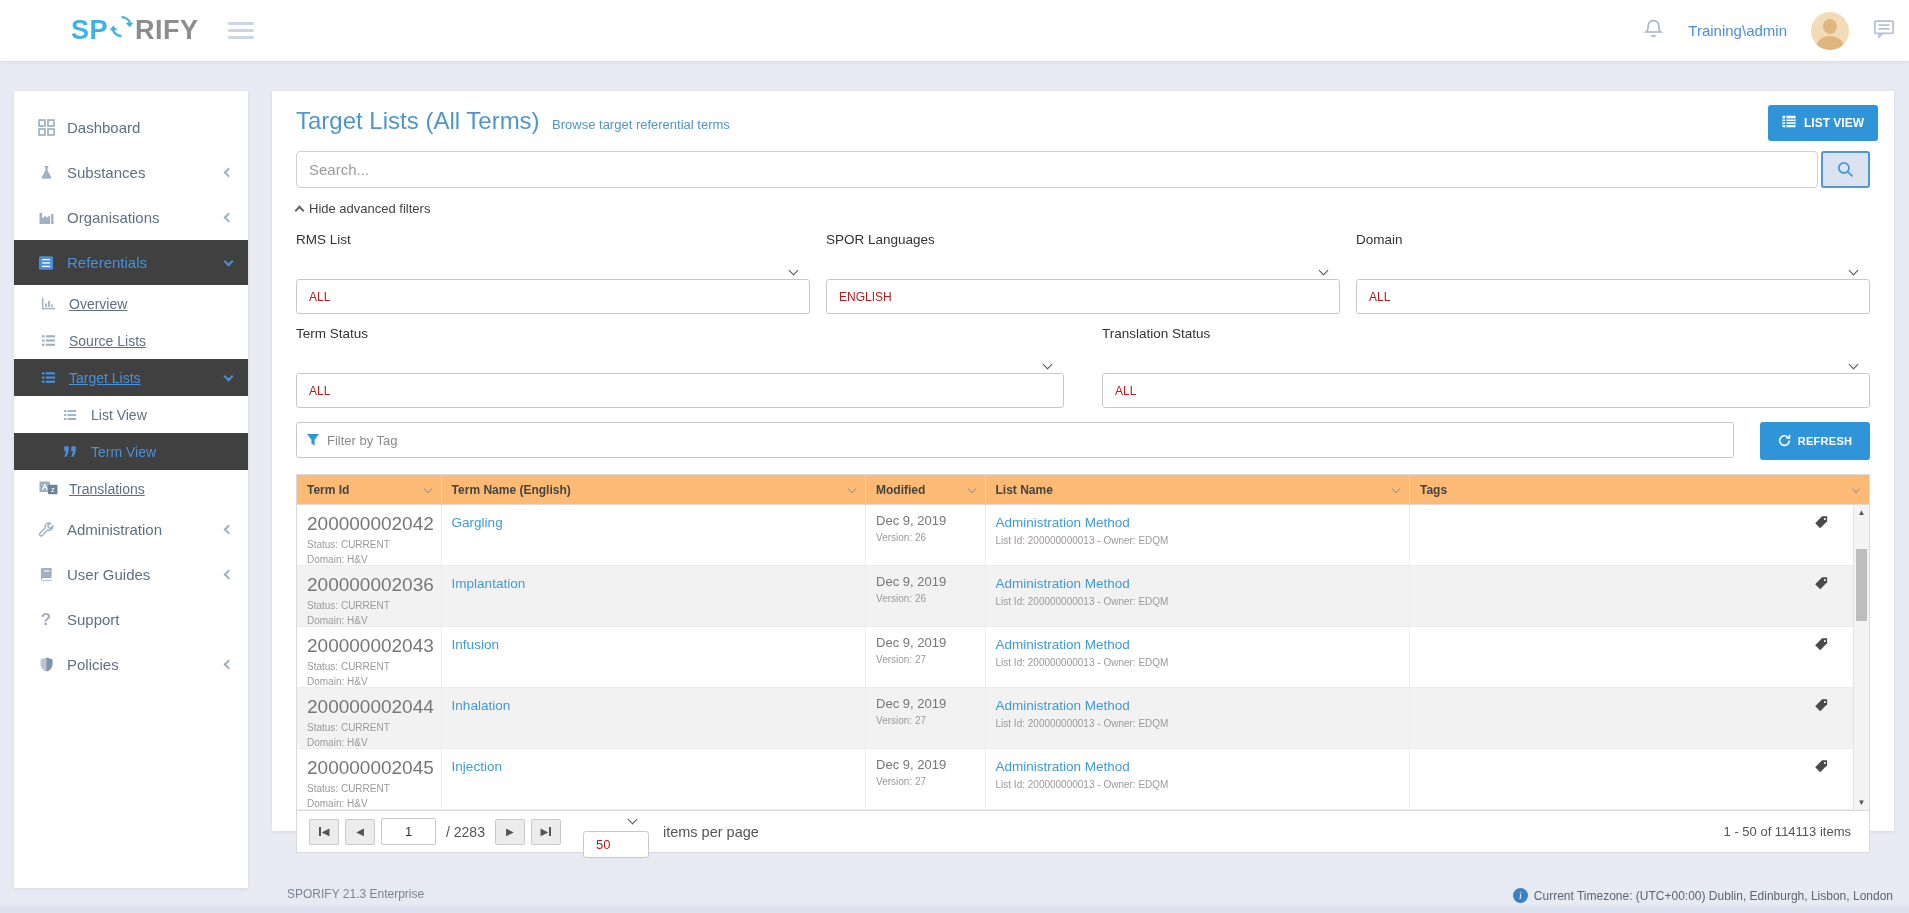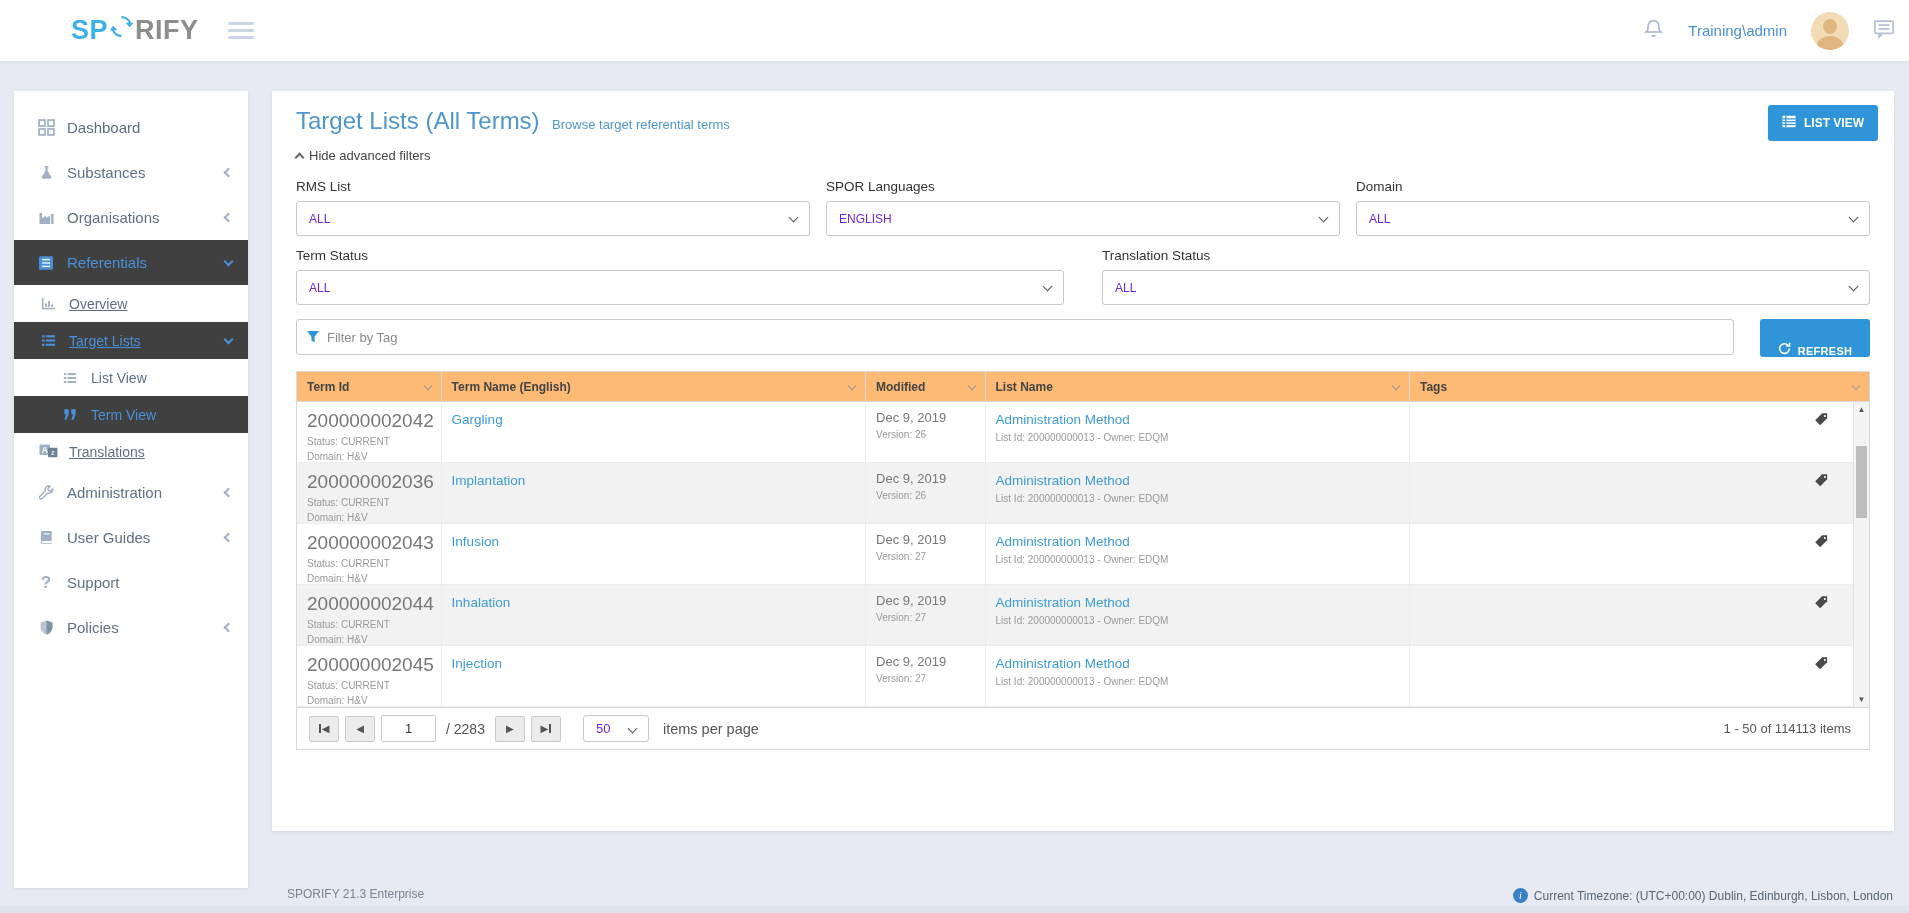--- a/index.html
+++ b/index.html
@@ -51,29 +51,29 @@
   .search-btn { width:49px; height:37px; background:#dbe3f0; border:2px solid #4f97d6; border-radius:3px; display:flex; align-items:center; justify-content:center; color:#4f97d6; cursor:pointer; }
 
   .adv-toggle { margin:13px 24px 0; color:#444; font-size:13px; display:flex; align-items:center; gap:6px; cursor:pointer; width:max-content; }
   .caret-up { display:inline-block; width:7px; height:7px; border-left:2px solid #666; border-bottom:2px solid #666; transform:rotate(135deg); margin-top:4px; }
 
   .filters { margin:4px 24px 0; }
   .f-row1 { display:grid; grid-template-columns:1fr 1fr 1fr; column-gap:16px; }
   .f-row2 { display:grid; grid-template-columns:1fr 1fr; column-gap:38px; }
   .f-label { margin:12px 0 7px; font-size:13.5px; color:#333; }
   .sel { position:relative; }
-  .sel select { width:100%; height:35px; border:1px solid #c9c9c9; border-radius:3px; background:#fff; font-size:12px; color:#6d28d9; padding:0 12px; appearance:none; -webkit-appearance:none; font-family:inherit; cursor:pointer; outline:none; }
+  .sel select { width:100%; height:35px; border:1px solid #c9c9c9; border-radius:3px; background:#fff; font-size:12px; color:#b91c1c; padding:0 12px; appearance:none; -webkit-appearance:none; font-family:inherit; cursor:pointer; outline:none;margin-top:25px; }
   .sel:after { content:""; position:absolute; right:13px; top:13px; width:6px; height:6px; border-left:1.5px solid #555; border-bottom:1.5px solid #555; transform:rotate(-45deg); pointer-events:none; }
 
   .tag-row { margin:14px 24px 0; display:flex; }
   .tag-wrap { flex:1; position:relative; }
   .tag-wrap svg { position:absolute; left:10px; top:11px; color:#2f96d8; }
   .tag-input { width:100%; height:36px; border:1px solid #c9c9c9; border-radius:3px; padding:0 10px 0 30px; font-size:13px; color:#555; font-family:inherit; outline:none; }
   .tag-input::placeholder { color:#8a8a8a; }
-  .refresh-btn { margin-left:26px; width:110px; height:38px; font-size:11px; display:flex; align-items:flex-end; justify-content:center; gap:7px; letter-spacing:.3px; }
+  .refresh-btn { margin-left:26px; width:110px; height:38px; font-size:11px; display:flex; align-items:center; justify-content:center; gap:7px; letter-spacing:.3px; }
 
   
   .grid { margin:14px 24px 0; border:1px solid #d9d9d9; }
   .thead { display:flex; background:#fdba74; border-bottom:1px solid #d9d9d9; height:30px; }
   .th { display:flex; align-items:center; justify-content:space-between; padding:0 10px; font-size:12px; font-weight:700; color:#444; border-right:1px solid #d9d9d9; cursor:pointer; }
   .th:last-child { border-right:none; }
   .th .hchev { width:6px; height:6px; border-left:1.5px solid #999; border-bottom:1.5px solid #999; transform:rotate(-45deg); margin-top:-2px; cursor:pointer; }
   .c0 { width:9.2%; flex:none; } .c1 { width:27%; flex:none; } .c2 { width:7.6%; flex:none; } .c3 { width:27%; flex:none; } .c4 { flex:1; }
   .tbody { position:relative; }
   .trow { display:flex; height:61px; border-bottom:1px solid #ededed; background:#fff; }
@@ -196,20 +196,33 @@
         <svg width="15" height="15" viewBox="0 0 16 16" fill="currentColor">
           <rect x="1" y="12.6" width="14" height="1.6"></rect>
           <rect x="1" y="2" width="1.6" height="12"></rect>
           <rect x="4.4" y="8" width="2" height="3.6"></rect>
           <rect x="7.6" y="5.4" width="2" height="6.2"></rect>
           <rect x="10.8" y="9" width="2" height="2.6"></rect>
         </svg>
       </span>
     <span>Overview</span>
   </div>
+  <div class="s-item sub1">
+    <span class="sicon">
+        <svg width="15" height="15" viewBox="0 0 16 16" fill="currentColor">
+          <rect x="1" y="2.4" width="2.8" height="2.3"></rect>
+          <rect x="5.2" y="2.4" width="9.8" height="2.3"></rect>
+          <rect x="1" y="6.9" width="2.8" height="2.3"></rect>
+          <rect x="5.2" y="6.9" width="9.8" height="2.3"></rect>
+          <rect x="1" y="11.4" width="2.8" height="2.3"></rect>
+          <rect x="5.2" y="11.4" width="9.8" height="2.3"></rect>
+        </svg>
+      </span>
+    <span>Source Lists</span>
+  </div>
   <div class="s-item sub1 active hl">
     <span class="sicon">
         <svg width="15" height="15" viewBox="0 0 16 16" fill="currentColor">
           <rect x="1" y="2.4" width="2.8" height="2.3"></rect>
           <rect x="5.2" y="2.4" width="9.8" height="2.3"></rect>
           <rect x="1" y="6.9" width="2.8" height="2.3"></rect>
           <rect x="5.2" y="6.9" width="9.8" height="2.3"></rect>
           <rect x="1" y="11.4" width="2.8" height="2.3"></rect>
           <rect x="5.2" y="11.4" width="9.8" height="2.3"></rect>
         </svg>
@@ -296,20 +309,29 @@
               <line x1="4.4" y1="0.5" x2="4.4" y2="13.5"></line>
               <line x1="0.5" y1="4" x2="15.5" y2="4"></line>
               <line x1="0.5" y1="7.2" x2="15.5" y2="7.2"></line>
               <line x1="0.5" y1="10.4" x2="15.5" y2="10.4"></line>
             </g>
           </svg></span>
       <span>LIST VIEW</span>
     </button>
   </div>
 
+  <div class="search-row">
+    <input class="search-input" placeholder="Search..." style="">
+    <button class="search-btn">
+        <svg width="19" height="19" viewBox="0 0 18 18" fill="none" stroke="currentColor" stroke-width="1.7">
+          <circle cx="7.5" cy="7.5" r="4.8"></circle>
+          <line x1="11.2" y1="11.2" x2="15.6" y2="15.6"></line>
+        </svg>
+      </button>
+  </div>
 
   <div class="adv-toggle">
     <span class="caret-up"></span>
     <span>Hide advanced filters</span>
   </div>
 
   <div class="filters">
     <div class="f-row1">
       <div>
         <div class="f-label">RMS List</div>

